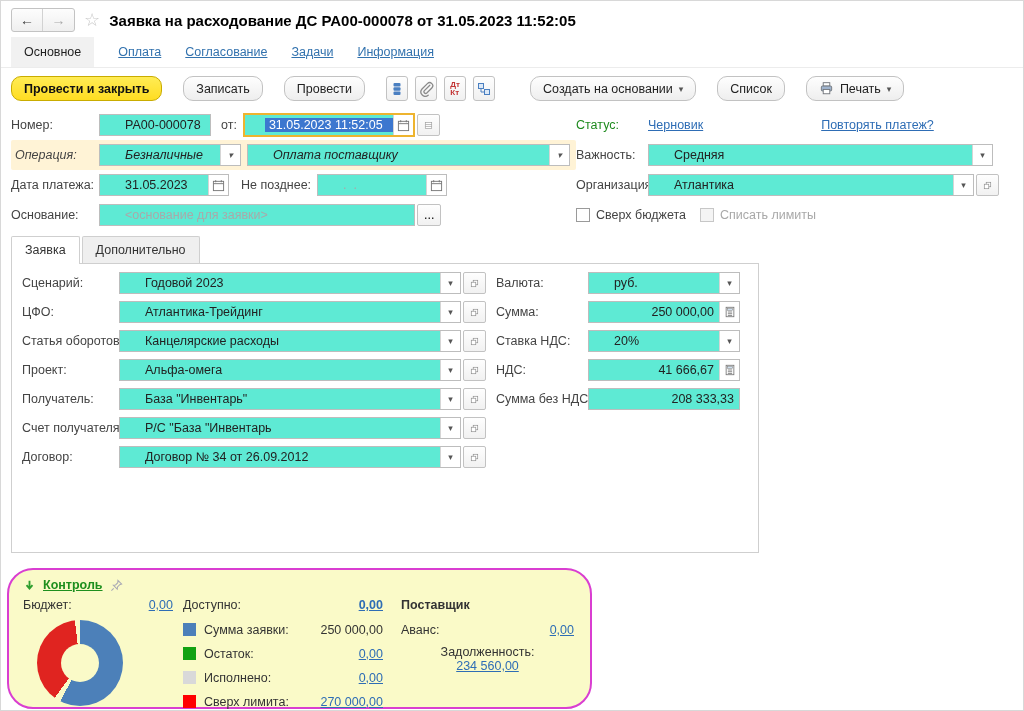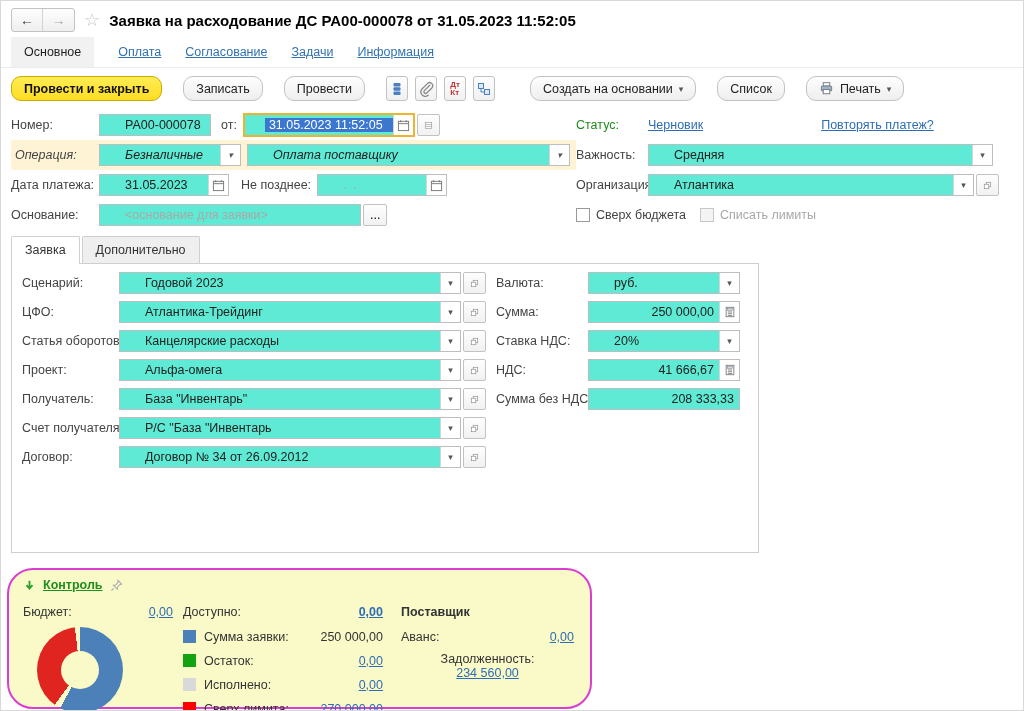--- a/index.html
+++ b/index.html
@@ -66,21 +66,21 @@
   .dtab.active { background:#fff; position:relative; z-index:2; margin-bottom:-1px; padding-bottom:7px; }
   .tabbox { position:relative; z-index:1; margin:0 10px; border:1px solid #cfcfcf; background:#fff; width:748px; height:290px; padding:8px 0 0 0; }
   .trow { display:flex; align-items:center; margin:0 10px 7px 10px; }
   .tlbl { width:97px; flex:none; color:#444; white-space:nowrap; }
   .tfield { width:342px; flex:none; }
   .rcol-lbl { width:92px; flex:none; color:#444; white-space:nowrap; margin-left:10px; }
   .rfield { width:152px; flex:none; }
 
   
   .control { position:relative; margin:15px 10px 0 6px; width:585px; height:141px; border:2px solid #d93ed1; border-radius:26px; background:#fafac8; padding:8px 16px 6px 14px; }
-  .chead { display:flex; align-items:flex-end; gap:7px; margin-bottom:10px; }
+  .chead { display:flex; align-items:flex-end; gap:7px; margin-bottom:3px; }
   .ctrl-link { color:#1e8f1e; text-decoration:underline; font-weight:bold; cursor:pointer; }
   .cbody { display:flex; align-items:flex-start; }
   .ccol1 { width:150px; flex:none; }
   .ccol2 { width:200px; flex:none; margin-left:10px; }
   .ccol3 { flex:1; padding-left:18px; }
   .crow { display:flex; align-items:center; justify-content:space-between; min-height:20px; margin-bottom:5px; }
   .cval { white-space:nowrap; }
   .bold { font-weight:bold; }
   .legend-row { display:flex; align-items:center; min-height:19px; margin-bottom:5px; }
   .sq { width:13px; height:13px; flex:none; margin-right:8px; }
@@ -268,21 +268,21 @@
               <rect x="5" y="2" width="7" height="7" fill="#fff" stroke="#8a8a8a"></rect>
               <rect x="2" y="5" width="7" height="7" fill="#fff" stroke="#8a8a8a"></rect>
             </svg>
         </button>
       </div>
     </div>
 
     <div class="frow">
       <div class="fleft">
         <span class="lbl lblw">Основание:</span>
-        <div class="field" style="width:262px;">
+        <div class="field" style="width:316px;">
           <input placeholder="&lt;основание для заявки&gt;" style="">
         </div>
         <button class="dotsbtn"><span>...</span></button>
       </div>
       <div class="fright">
         <span class="checkbox"></span>
         <span class="lbl">Сверх бюджета</span>
         <span class="checkbox disabled" style="margin-left:14px;"></span>
         <span class="lbl chk-lbl-disabled">Списать лимиты</span>
       </div>

